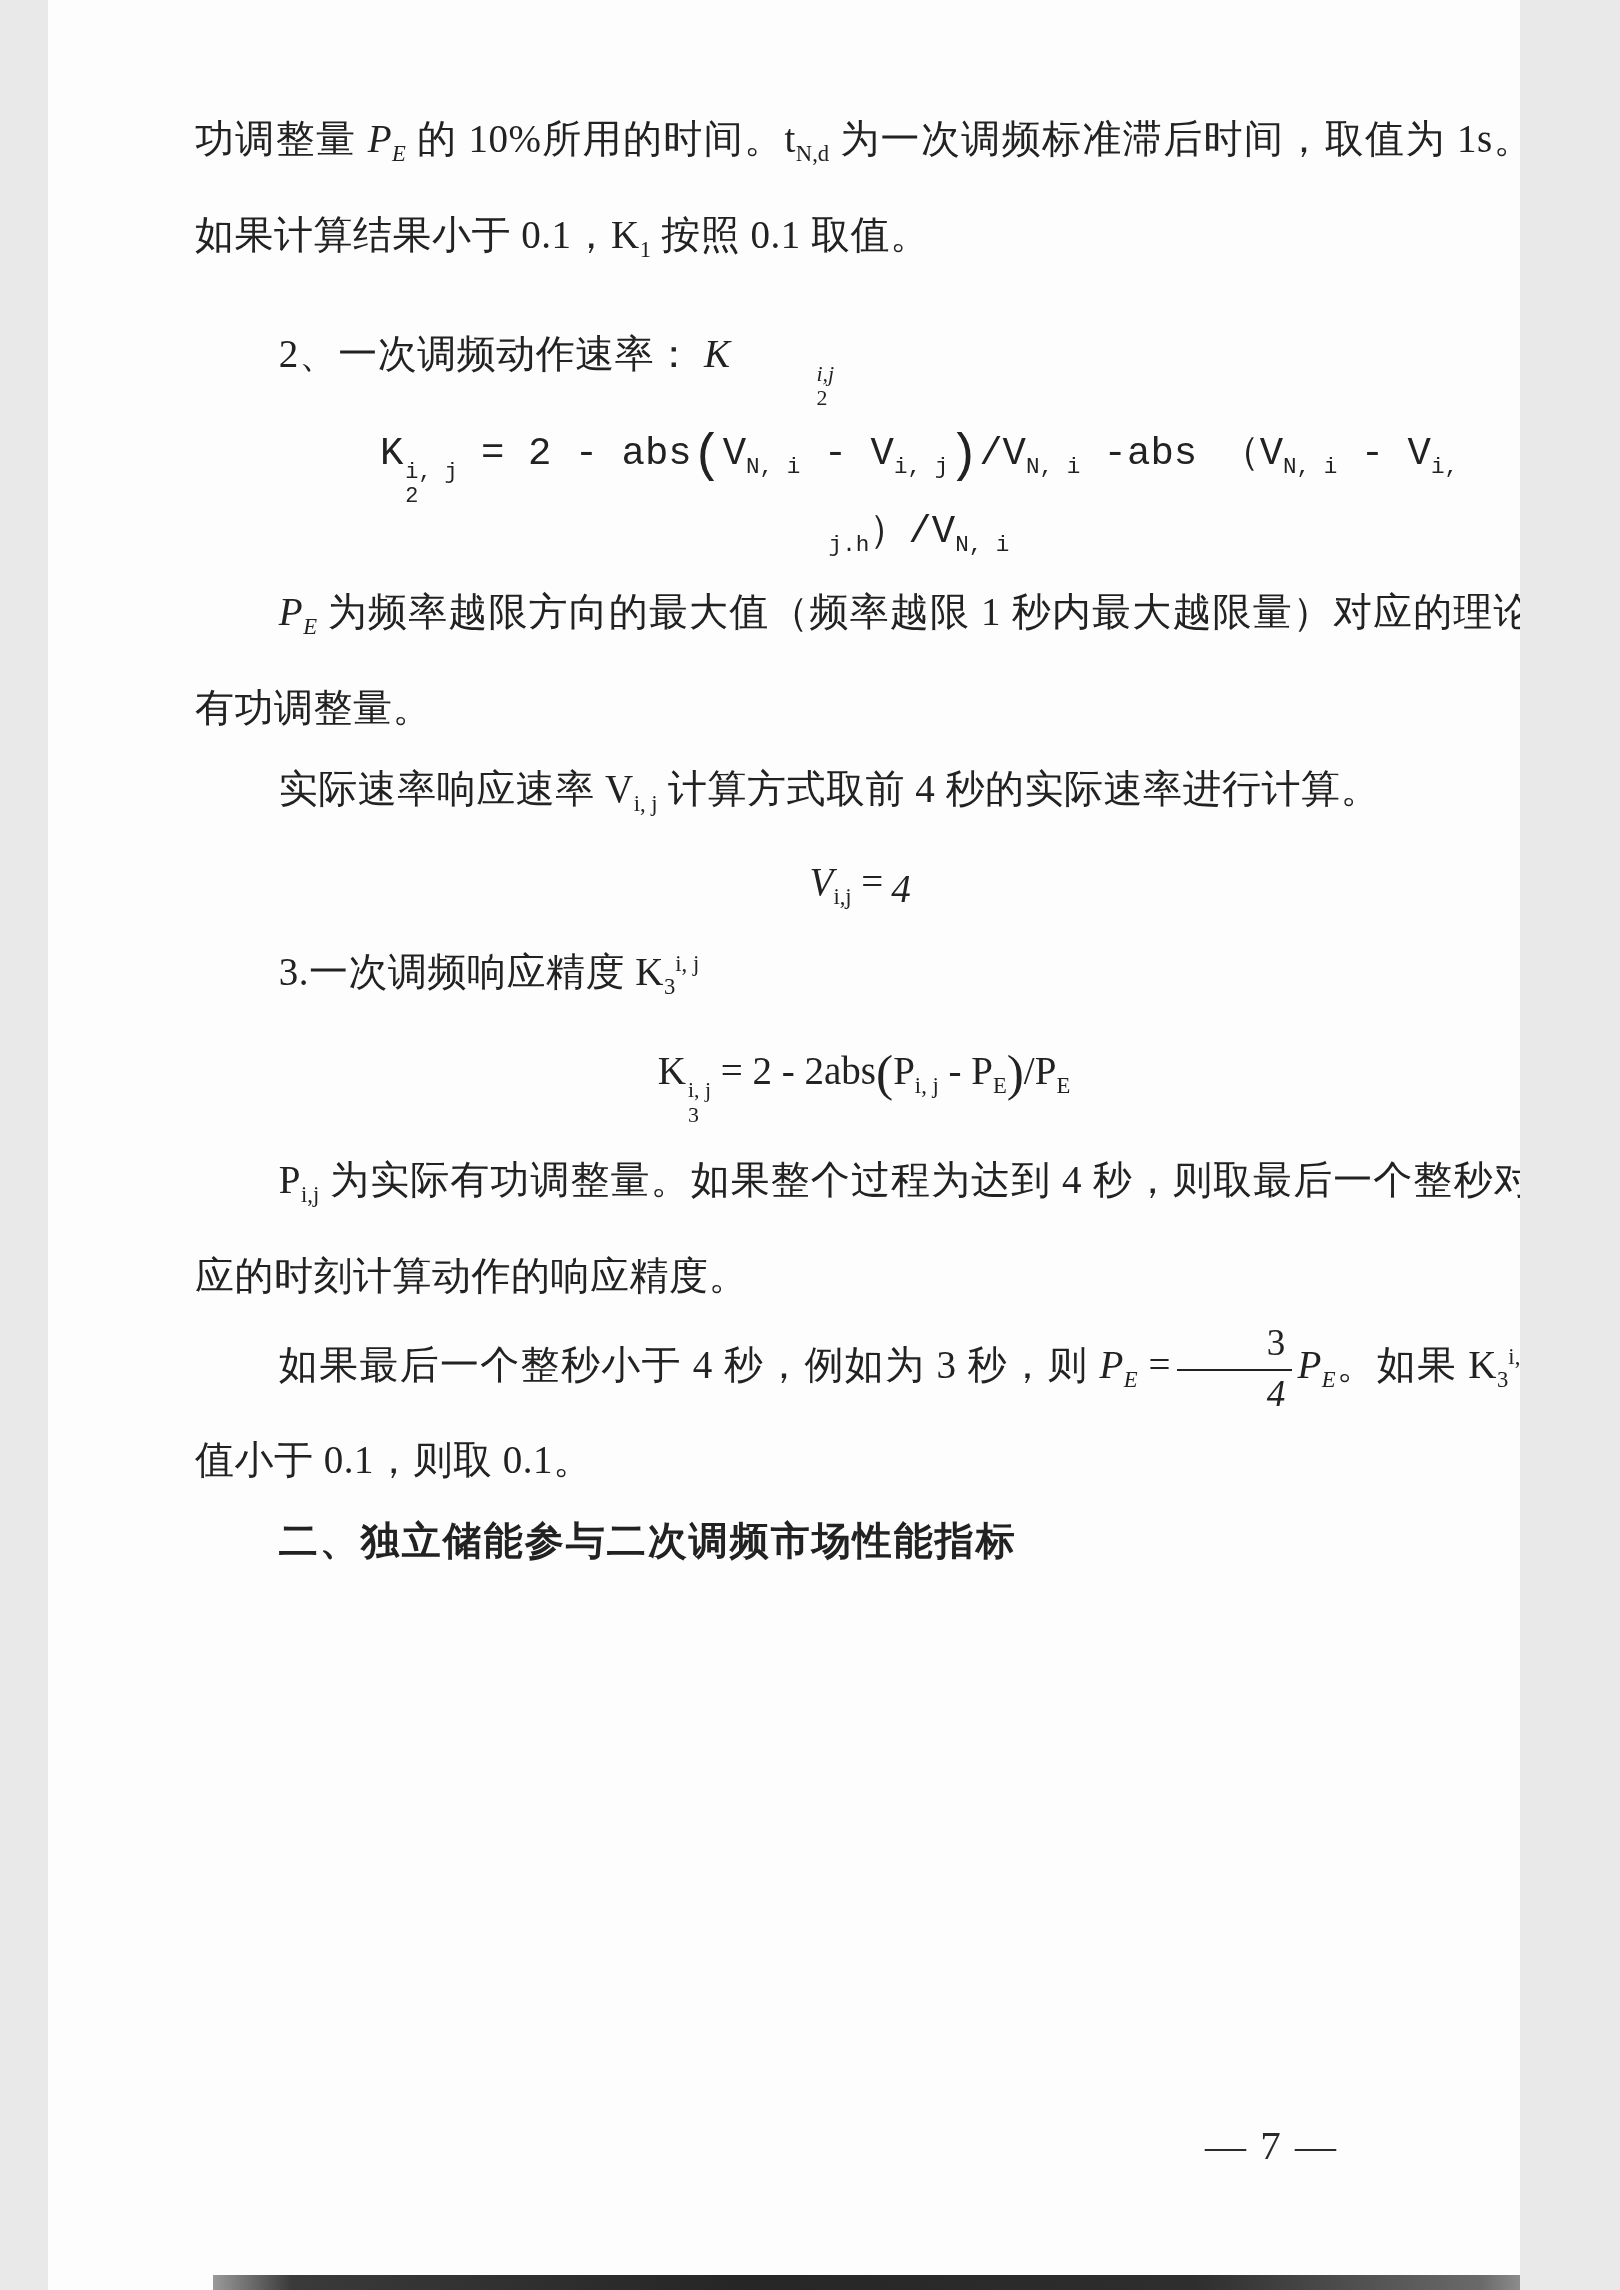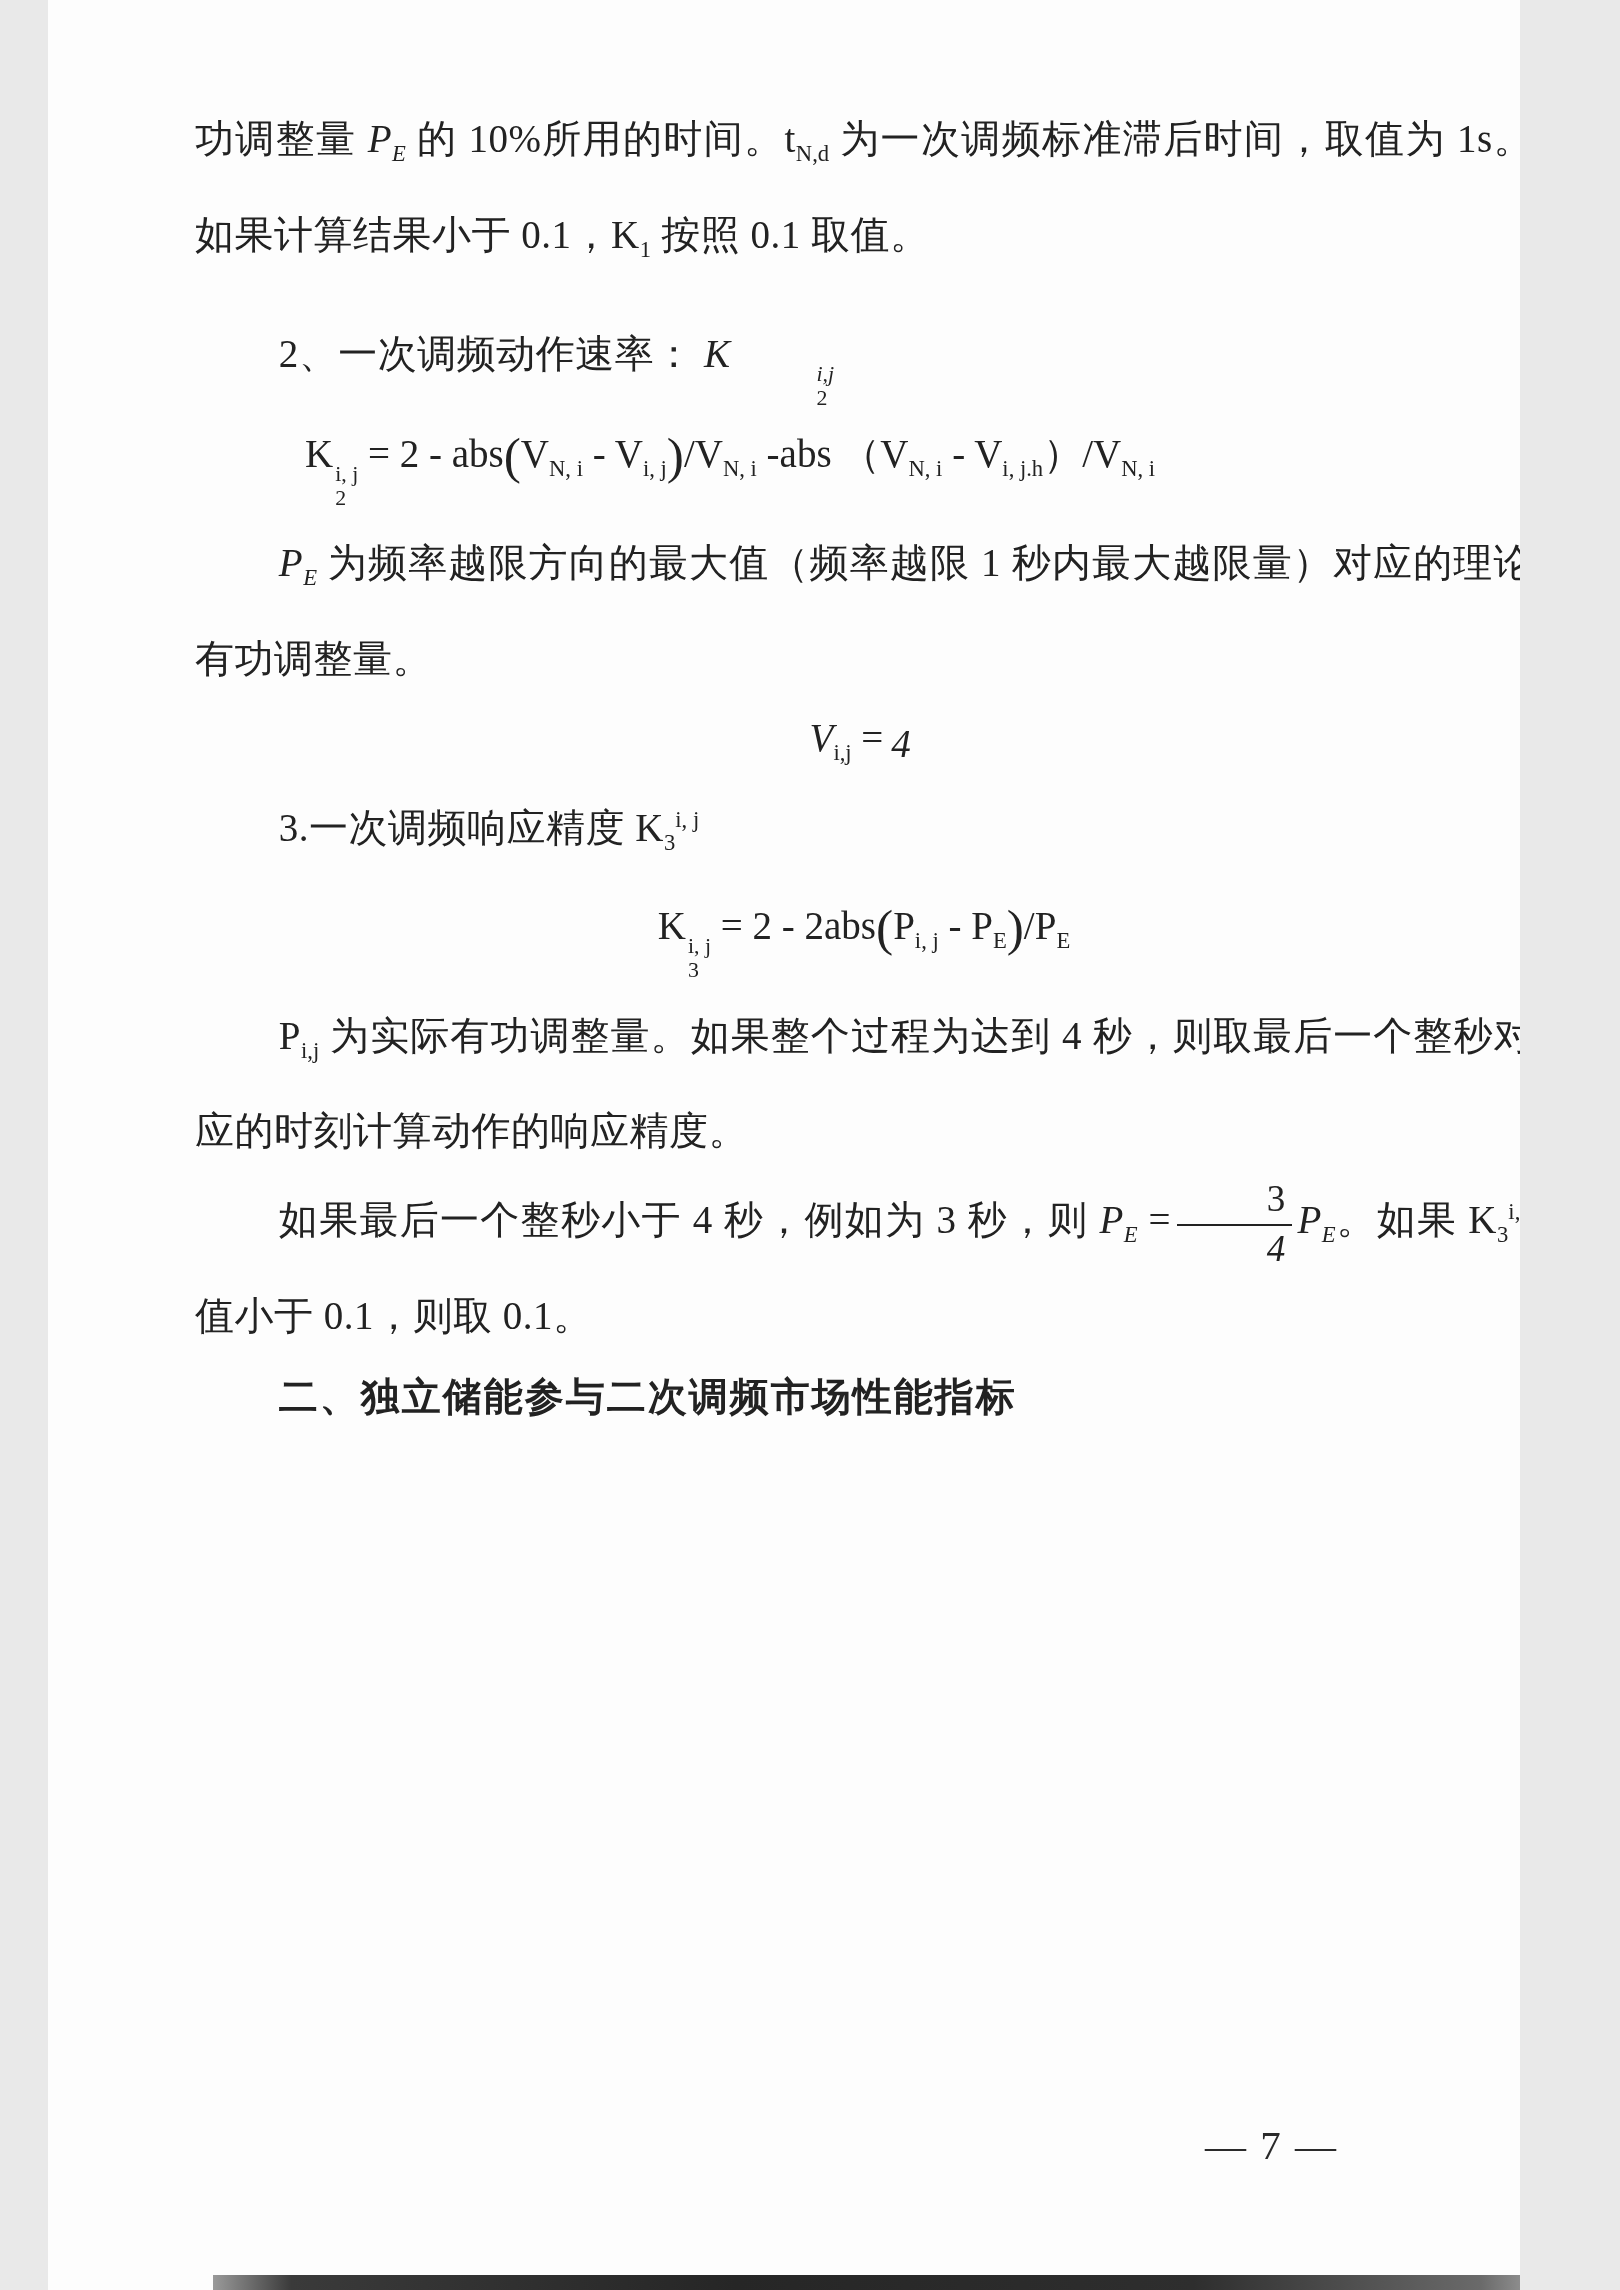--- a/index.html
+++ b/index.html
@@ -38,21 +38,21 @@
   }
   .bigp{font-size:1.32em;vertical-align:-0.12em;}
   
   .formula{
     line-height:1.18;
     margin:15.7px 0 11.8px;
     text-align:center;
     text-indent:0;
     letter-spacing:0;
   }
-  .formula.fleft{text-align:left;padding-left:110px;}
+  .formula.fleft{text-align:center;padding-left:110px;font-family:Liberation Mono, monospace;}
   
   .frac{
     display:inline-block;vertical-align:middle;text-align:center;
     margin:0 7.8px;line-height:1.15;
   }
   .frac .num{display:block;padding:2px 9.8px 7.8px;border-bottom:2.9px solid #222;}
   .frac .den{display:block;padding-top:5.9px;}
   .frac.small{font-size:0.95em;margin:0 5.9px;}
   .frac.small .num{padding:0 5.9px 3.9px;border-bottom:2.5px solid #222;}
   .frac.small .den{padding-top:2px;}
@@ -82,20 +82,21 @@
     <p class="txt">功调整量 <i>P<sub>E</sub></i> 的 10%所用的时间。t<sub>N,d</sub> 为一次调频标准滞后时间，取值为 1s。如果计算结果小于 0.1，K<sub>1</sub> 按照 0.1 取值。</p>
     <p class="txt ind sp">2、一次调频动作速率： <i>K</i><span class="ss">
           <span><i>i,j</i></span>
           <span>2</span>
         </span></p>
     <p class="formula fleft">K<span class="ss">
           <span>i, j</span>
           <span>2</span>
         </span> = 2 - abs<span class="bigp">(</span>V<sub>N, i</sub> - V<sub>i, j</sub><span class="bigp">)</span>/V<sub>N, i</sub> -abs （V<sub>N, i</sub> - V<sub>i, j.h</sub>）/V<sub>N, i</sub></p>
     <p class="txt ind"><i>P<sub>E</sub></i> 为频率越限方向的最大值（频率越限 1 秒内最大越限量）对应的理论有功调整量。</p>
+    <p class="txt ind">实际速率响应速率 V<sub>i, j</sub> 计算方式取前 4 秒的实际速率进行计算。</p>
     <p class="formula"><i>V</i><sub>i,j</sub> =<span class="frac"><span class="den"><i>4</i></span></span></p>
     <p class="txt ind">3.一次调频响应精度 K<sub>3</sub><sup>i, j</sup></p>
     <p class="formula">K<span class="ss">
           <span>i, j</span>
           <span>3</span>
         </span> = 2 - 2abs<span class="bigp">(</span>P<sub>i, j</sub> - P<sub>E</sub><span class="bigp">)</span>/P<sub>E</sub></p>
     <p class="txt ind">P<sub>i,j</sub> 为实际有功调整量。如果整个过程为达到 4 秒，则取最后一个整秒对应的时刻计算动作的响应精度。</p>
     <p class="txt ind">如果最后一个整秒小于 4 秒，例如为 3 秒，则 <i>P<sub>E</sub></i> =<span class="frac small"><span class="num">3</span><span class="den"><i>4</i></span></span><i>P<sub>E</sub></i>。如果 K<sub>3</sub><sup>i, j</sup> 值小于 0.1，则取 0.1。</p>
     <p class="txt ind heading">二、独立储能参与二次调频市场性能指标</p>
   </div>

